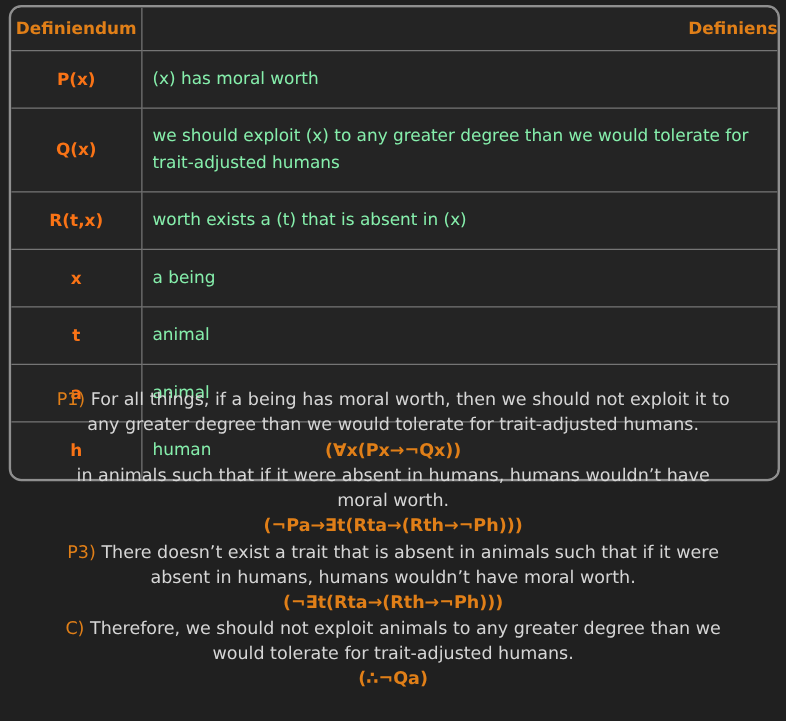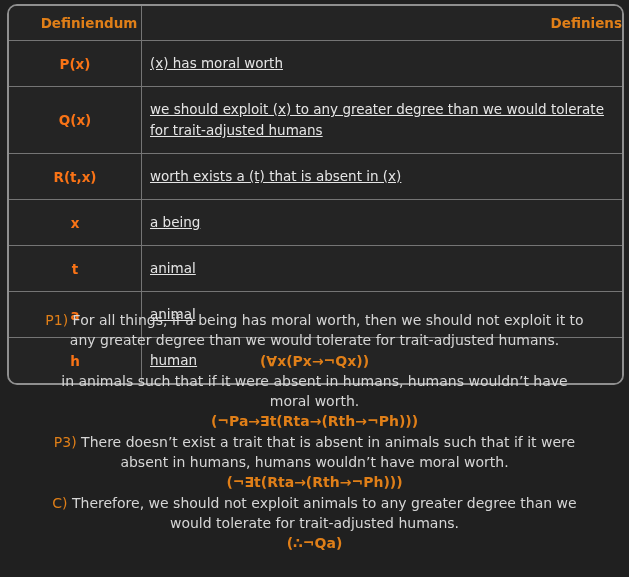--- a/index.html
+++ b/index.html
@@ -34,43 +34,42 @@
   table.defs td {
     border: 1px solid #757575;
     background: #242424;
     font-size: 13.5px;
     vertical-align: middle;
     padding: 0;
   }
   
   table.defs tr > *:first-child { border-left: none; }
   table.defs tr > *:last-child  { border-right: none; }
-  table.defs thead tr > *       { border-top: none; padding-left: 28px; }
+  table.defs thead tr > *       { border-top: none; }
   table.defs tbody tr:last-child > * { border-bottom: none; }
 
   table.defs .col-term { width: 104px; }
   table.defs th {
     height: 34px;
     color: #e07f18;
     font-weight: bold;
     text-align: right;
   }
   table.defs th.col-term { text-align: center; }
   table.defs th.col-def  { padding-left: 8px; }
   table.defs td.term {
     color: #f97316;
     font-weight: bold;
     text-align: center;
   }
   table.defs td.def {
-    color: #e5e5e5;
+    color: #86efac;
     text-align: left;
     padding: 6px 10px 6px 8px;
     line-height: 21px;
-    text-decoration: underline;
   }
   table.defs tr.h34 td { height: 33px; }
   table.defs tr.h54 td { height: 54px; }
 
   
   .argument {
     position: absolute;
     left: 50%;
     transform: translateX(-50%);
     top: 310px;

